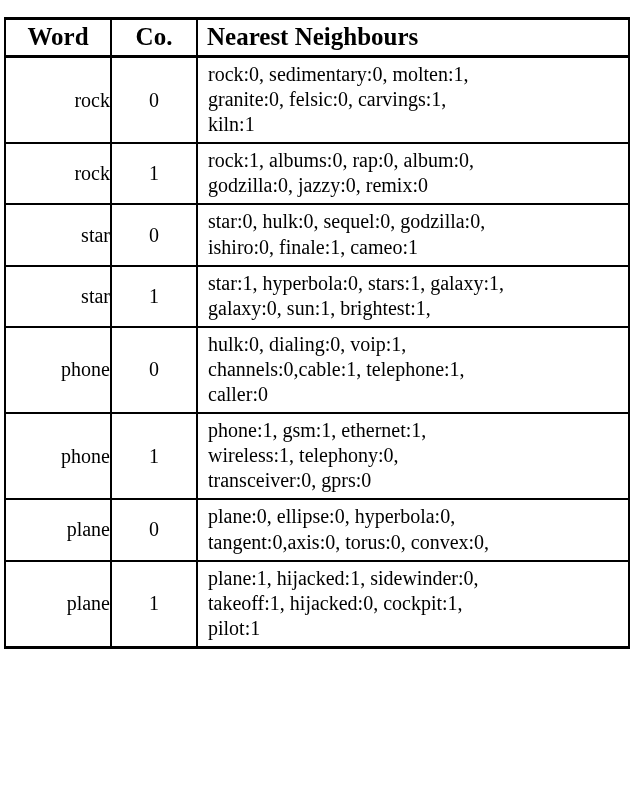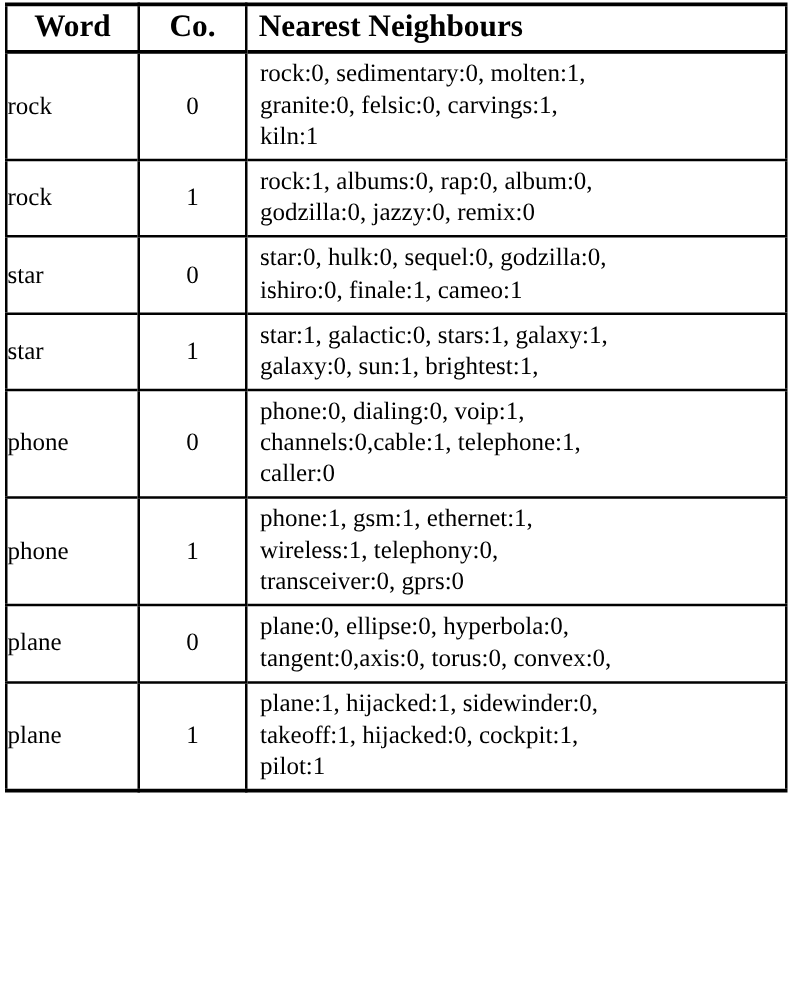--- a/index.html
+++ b/index.html
@@ -11,21 +11,21 @@
     width: 640px;
     height: 804px;
     font-family: "Liberation Serif", "DejaVu Serif", serif;
     color: #000000;
     overflow: hidden;
   }
 
   #table-wrap {
     position: absolute;
     left: 4px;
-    top: 2px;
+    top: 17px;
     width: 584px;
   }
 
   table.nn-table {
     border-collapse: collapse;
     table-layout: fixed;
     width: 624px;
     border-left: 2px solid #000;
     border-right: 2px solid #000;
     border-top: 3px solid #000;
@@ -51,21 +51,21 @@
   tbody tr { border-bottom: 2px solid #000; }
   tbody tr:last-child { border-bottom: none; }
 
   tbody td {
     font-size: 20px;
     line-height: 1.255;
     vertical-align: middle;
     padding: 0;
   }
   tbody td.cell-word {
-    text-align: left;
+    text-align: right;
   }
   tbody td.cell-co {
     text-align: center;
     border-left: 2px solid #000;
   }
   tbody td.cell-nn {
     text-align: left;
     border-left: 2px solid #000;
     padding: 4px 2px 5px 10px;
   }
@@ -114,29 +114,29 @@
           <td class="cell-co">0</td>
           <td class="cell-nn">
             <span class="nn-line">star:0, hulk:0, sequel:0, godzilla:0,</span>
             <span class="nn-line">ishiro:0, finale:1, cameo:1</span>
           </td>
         </tr>
         <tr>
           <td class="cell-word">star</td>
           <td class="cell-co">1</td>
           <td class="cell-nn">
-            <span class="nn-line">star:1, galactic:0, stars:1, galaxy:1,</span>
+            <span class="nn-line">star:1, hyperbola:0, stars:1, galaxy:1,</span>
             <span class="nn-line">galaxy:0, sun:1, brightest:1,</span>
           </td>
         </tr>
         <tr>
           <td class="cell-word">phone</td>
           <td class="cell-co">0</td>
           <td class="cell-nn">
-            <span class="nn-line">phone:0, dialing:0, voip:1,</span>
+            <span class="nn-line">hulk:0, dialing:0, voip:1,</span>
             <span class="nn-line">channels:0,cable:1, telephone:1,</span>
             <span class="nn-line">caller:0</span>
           </td>
         </tr>
         <tr>
           <td class="cell-word">phone</td>
           <td class="cell-co">1</td>
           <td class="cell-nn">
             <span class="nn-line">phone:1, gsm:1, ethernet:1,</span>
             <span class="nn-line">wireless:1, telephony:0,</span>

